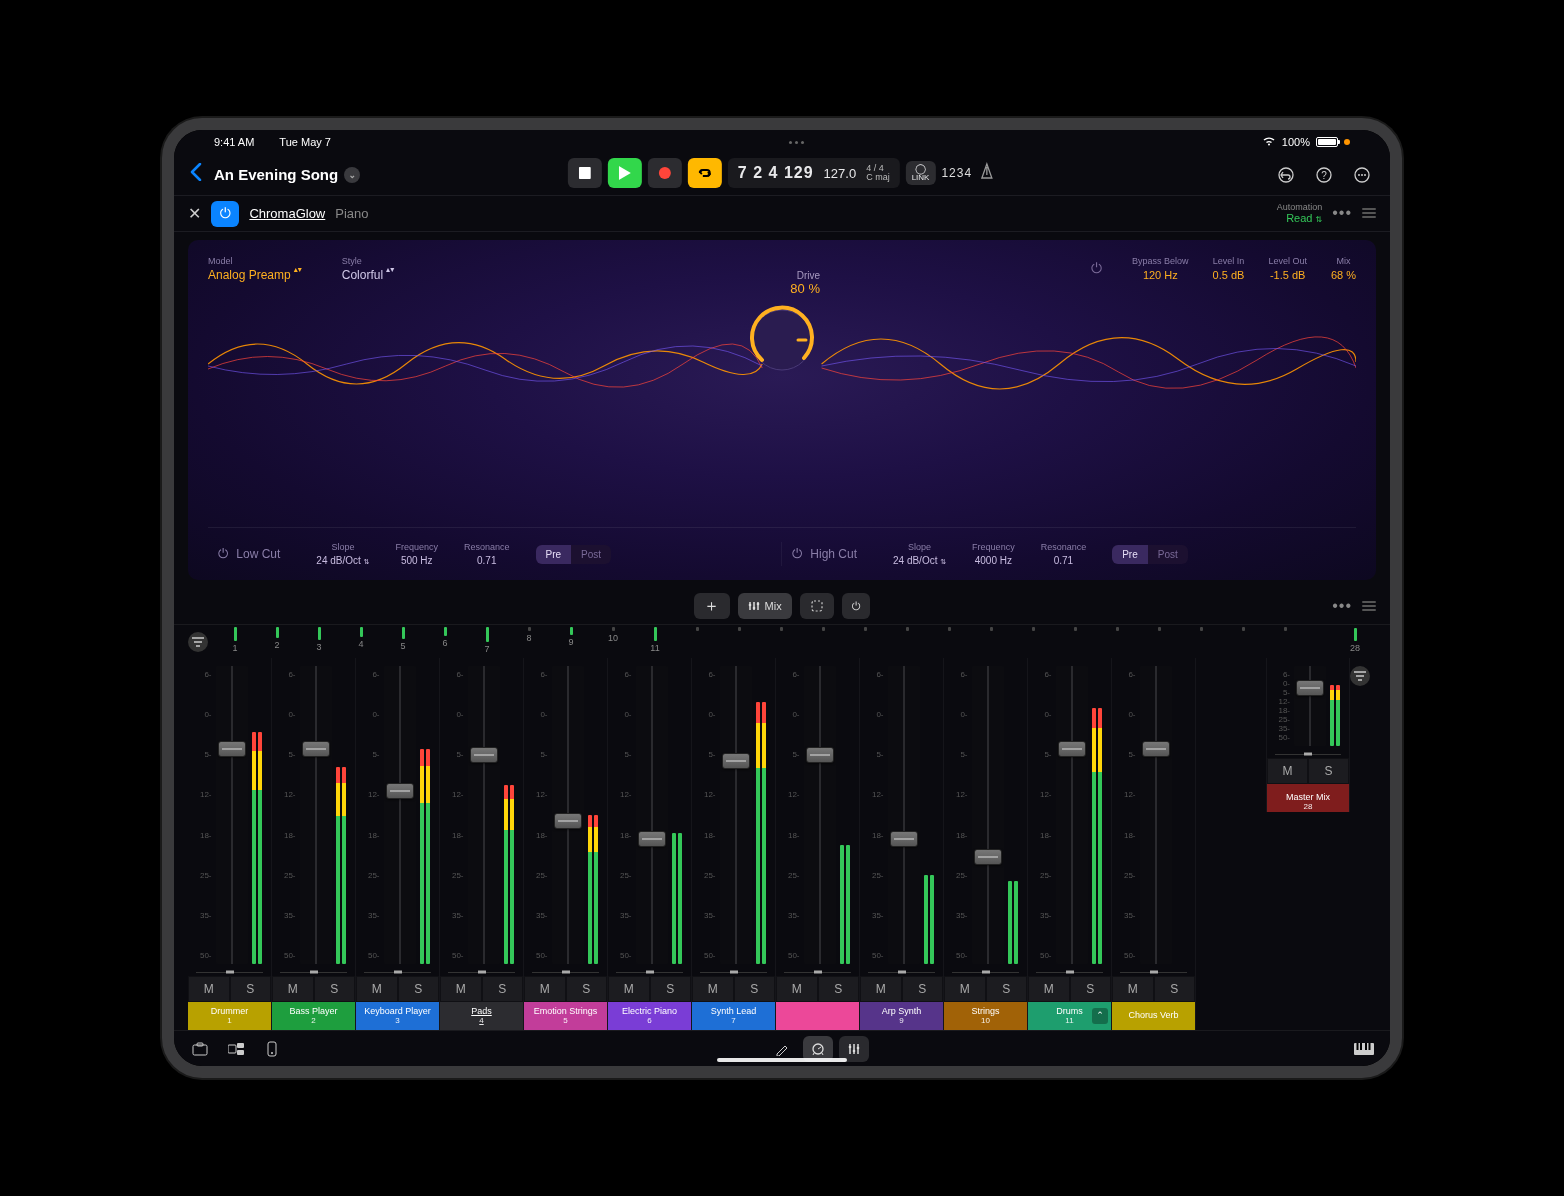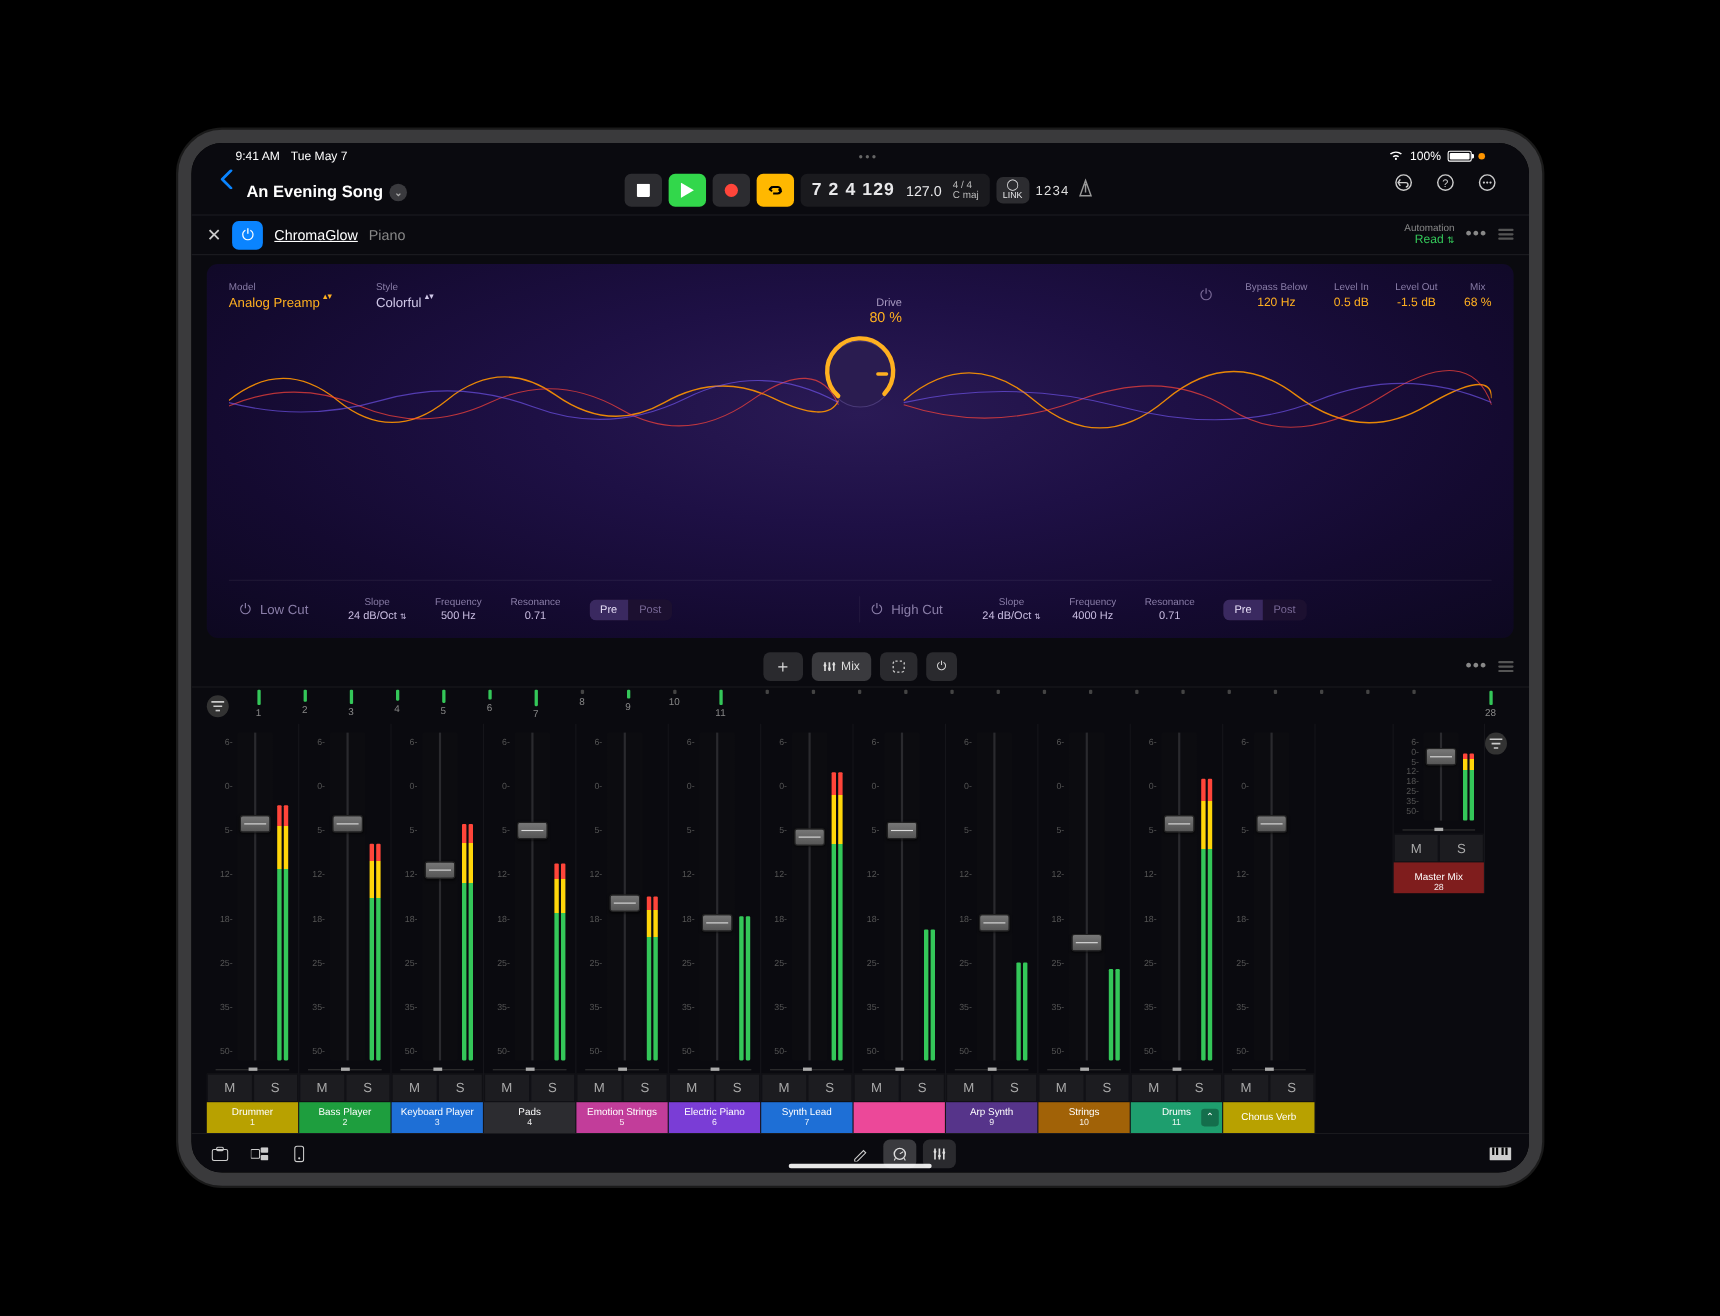--- a/index.html
+++ b/index.html
@@ -19,33 +19,33 @@
     background: #0a0a0f;
     display: flex; flex-direction: column;
     color: #e8e8ea;
   }
 
   
   .status-bar {
     height: 24px; display: flex; justify-content: space-between; align-items: center;
     padding: 0 40px; font-size: 11px; color: #fff;
   }
-  .status-left { display: flex; gap: 10px; }
+  .status-left { display: flex; gap: 25px; }
   .status-center { display:flex; gap:3px; }
   .status-center span { width:3px; height:3px; background:#666; border-radius:50%; }
   .status-right { display: flex; align-items: center; gap: 6px; }
   .wifi-icon { display:inline-block; }
   .battery { width:22px; height:10px; border:1px solid #fff; border-radius:2px; position:relative; }
   .battery::after { content:""; position:absolute; right:-3px; top:2px; width:2px; height:4px; background:#fff; border-radius:0 1px 1px 0; }
   .battery-fill { position:absolute; inset:1px; background:#fff; border-radius:1px; }
   .orange-dot { width:6px; height:6px; background:#ff9500; border-radius:50%; }
 
   
   .top-bar {
-    height: 42px; display:flex; padding: 0 26px; gap: 12px;
+    height: 42px; display:flex; align-items:center; padding: 0 16px; gap: 12px;
     border-bottom: 1px solid #1c1c22;
   }
   .back-chevron { color:#0a84ff; font-size:20px; }
   .song-title { font-size:15px; font-weight:600; color:#fff; flex:0 0 auto; display:flex; align-items:center; gap:6px; }
   .song-title .dd { width:16px;height:16px;background:#3a3a3e;border-radius:50%;display:flex;align-items:center;justify-content:center;font-size:9px;color:#aaa; }
   .transport { display:flex; align-items:center; gap:6px; margin-left:auto; margin-right:auto; position:absolute; left:50%; transform:translateX(-50%); top:28px; }
   .t-btn { width:34px; height:30px; border-radius:6px; display:flex; align-items:center; justify-content:center; font-size:14px; }
   .t-stop { background:#2c2c30; color:#fff; }
   .t-play { background:#32d74b; color:#fff; }
   .t-rec  { background:#2c2c30; }
@@ -670,21 +670,21 @@
                 <div class="meter-bar" style="height: 60%;"></div>
               </div>
             </div>
             <div class="pan-line">
               <div class="pan-thumb" style="left: 50%;"></div>
             </div>
             <div class="ms-row">
               <div>M</div>
               <div>S</div>
             </div>
-            <div class="track-label" style="background: rgb(44, 44, 48);">
+            <div class="track-label" style="background: rgb(44, 44, 48); text-decoration: underline;">
               <div>Pads</div>
               <div class="sub">4</div>
             </div>
           </div>
           <div class="channel">
             <div class="ch-top">
               <div class="scale">
                 <div>6-</div>
                 <div>0-</div>
                 <div>5-</div>

